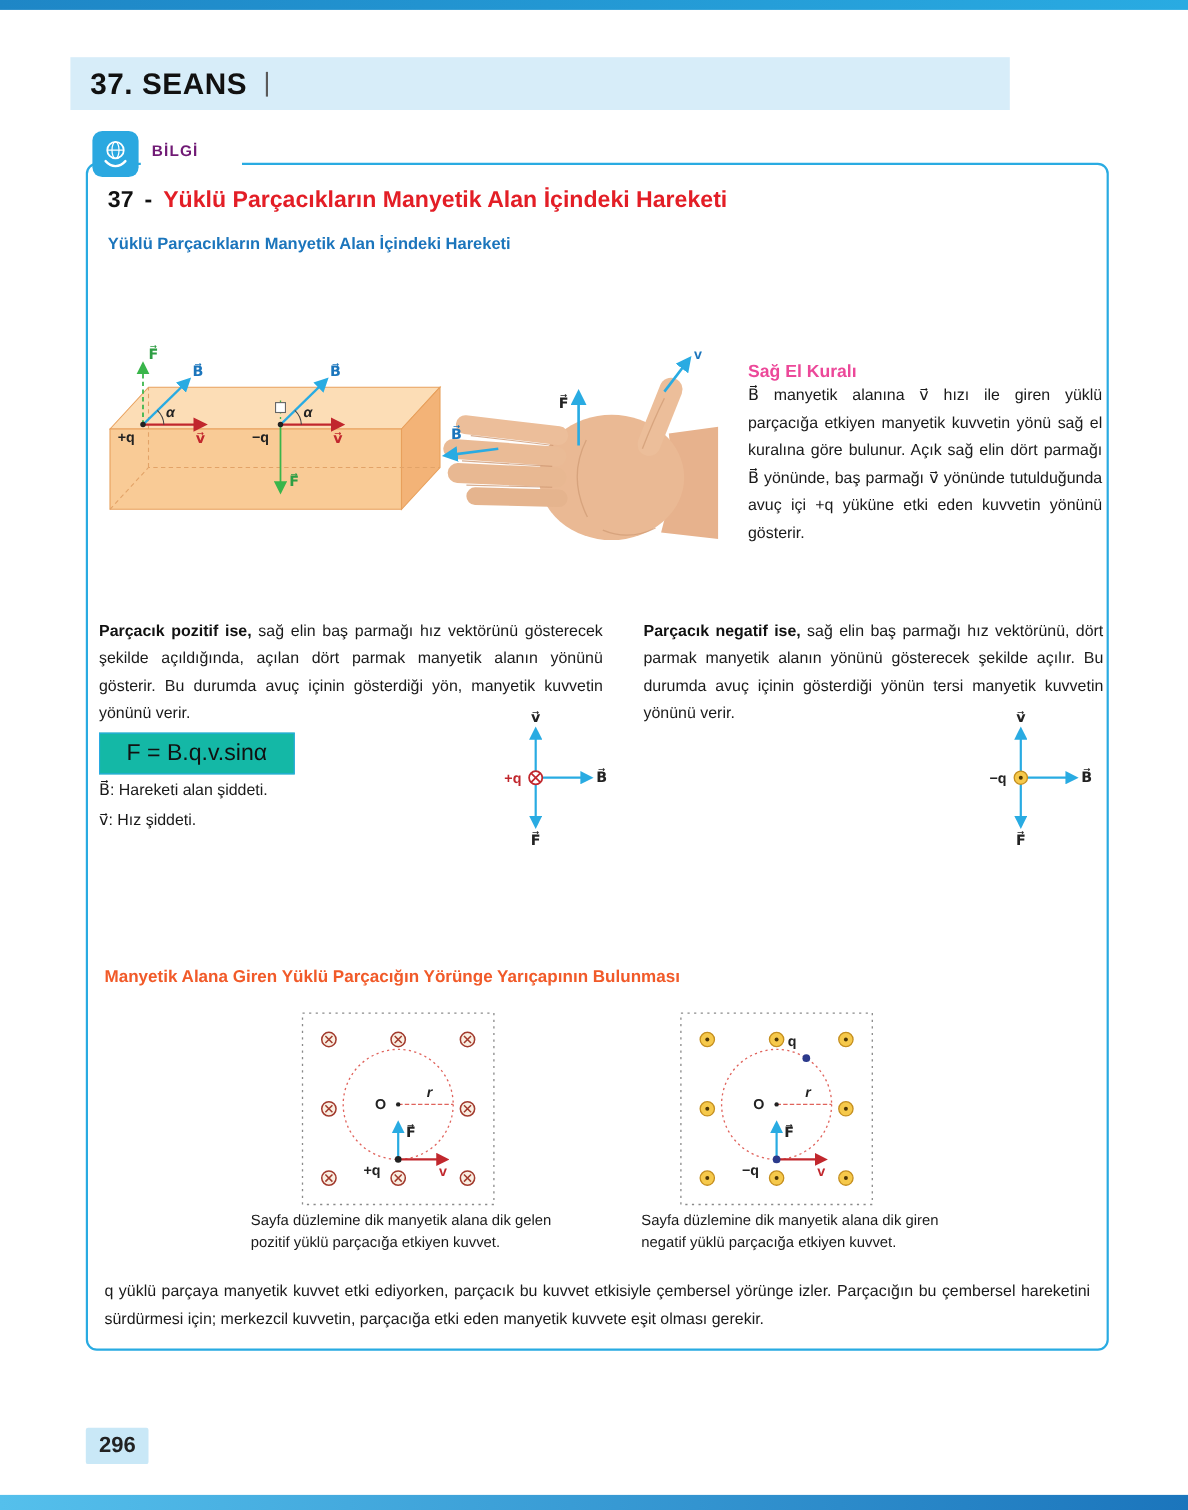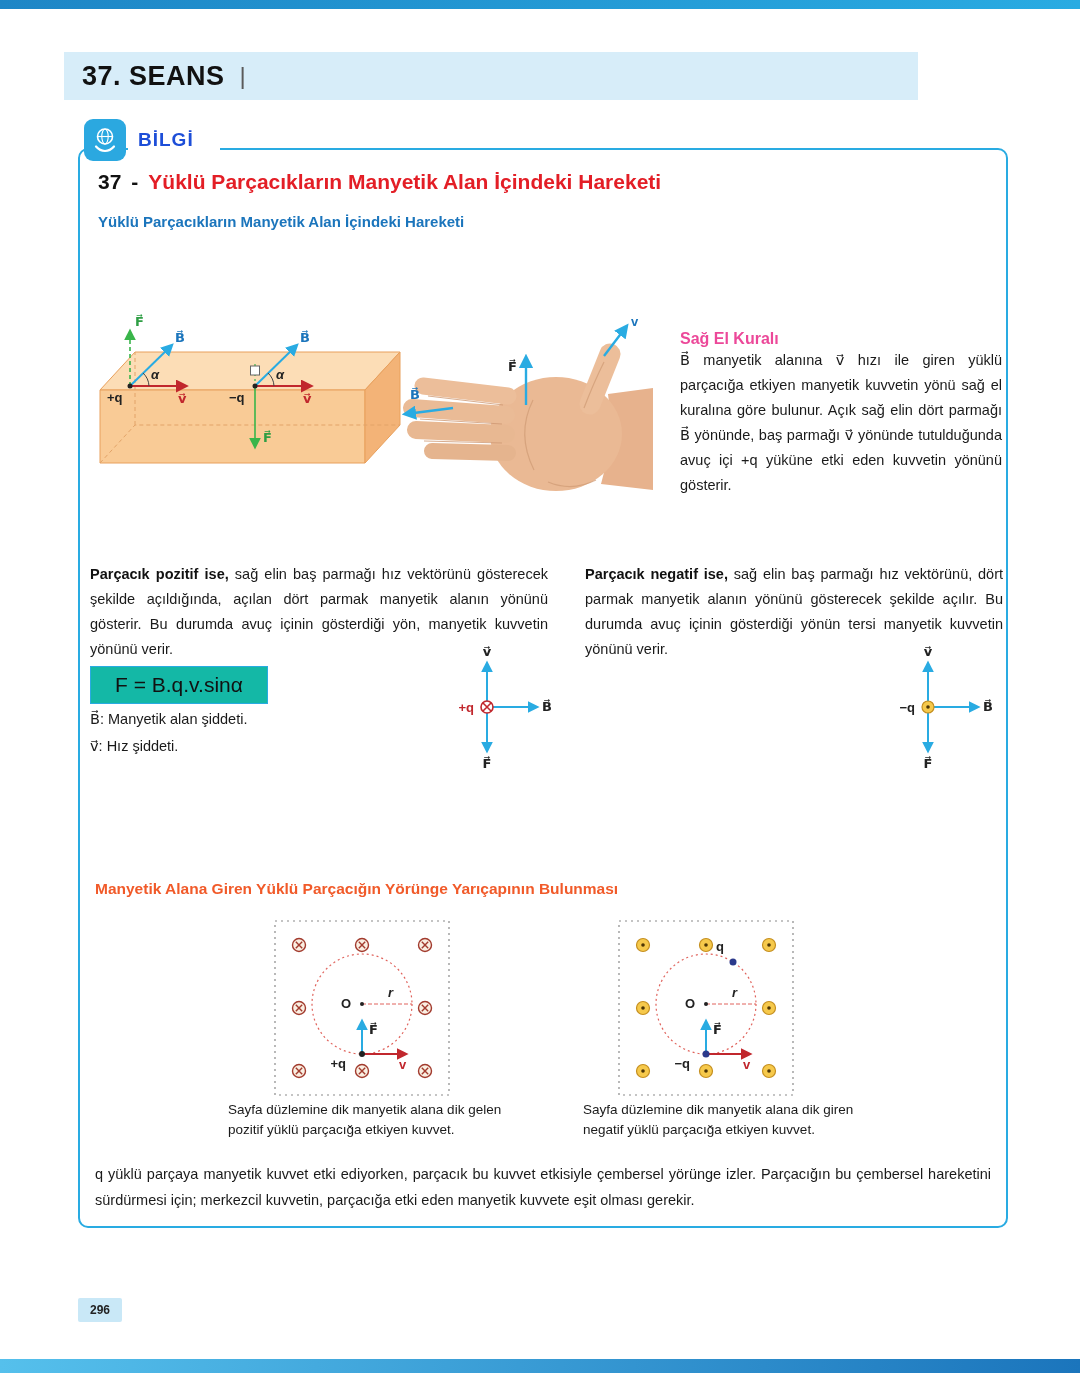--- a/index.html
+++ b/index.html
@@ -17,21 +17,21 @@
                  display:flex; align-items:center; padding-left:18px; }
   .header-session { font-size:27px; font-weight:bold; letter-spacing:.5px; color:#111; }
   .header-divider { margin:0 15px; font-size:24px; color:#5a5a5a; font-weight:300; }
   .header-title { font-size:22px; color:#111; }
 
   .main-box { left:78px; top:148px; width:930px; height:1080px;
               border:2.5px solid #29abe2; border-radius:10px; }
   .info-patch { left:128px; top:141px; width:92px; height:15px; background:#fff; }
   .info-icon { left:84px; top:119px; width:42px; height:42px; background:#2ba8e0;
                border-radius:9px; display:flex; align-items:center; justify-content:center; }
-  .info-label { left:138px; top:129px; font-size:19px; font-weight:bold; letter-spacing:1px; color:#1d4ed8; }
+  .info-label { left:138px; top:129px; font-size:14px; font-weight:bold; letter-spacing:1px; color:#701a75; }
 
   .lesson-title { left:98px; top:170px; font-size:21px; font-weight:bold; }
   .lesson-number { color:#111; margin-right:10px; }
   .lesson-dash { color:#111; margin-right:10px; font-weight:bold; }
   .lesson-title-text { color:#e31e26; }
   .lesson-subtitle { left:98px; top:213px; font-size:15px; font-weight:bold; color:#1b75bc; }
 
   .rule-block { left:680px; top:330px; width:322px; }
   .rule-heading { font-size:16px; font-weight:bold; color:#ec4899; }
   .rule-body { font-size:14.5px; line-height:1.72; text-align:justify; color:#1a1a1a; }
@@ -46,21 +46,21 @@
   .definitions { left:90px; top:706px; font-size:14.5px; line-height:27px; color:#1a1a1a; }
 
   .orange-heading { left:95px; top:880px; font-size:15.5px; font-weight:bold; color:#f15a29; }
 
   .caption { font-size:13.5px; line-height:1.5; color:#1a1a1a; }
   .caption-left  { left:210px; top:1100px; width:300px;margin-left:18px; }
   .caption-right { left:583px; top:1100px; width:300px; }
 
   .closing { left:95px; top:1162px; width:896px; font-size:14.5px; line-height:1.78; text-align:justify; }
 
-  .page-num { left:78px; top:1298px; background:#c9e8f7; padding:5px 12px; font-size:12px;
+  .page-num { left:78px; top:1298px; background:#c9e8f7; padding:5px 12px; font-size:20px;
               font-weight:bold; color:#222; border-radius:2px; }
 
   svg text { font-family:"Liberation Sans","DejaVu Sans",sans-serif; font-size:13px; font-weight:bold; }
   .lbl-red   { fill:#c1272d; }
   .lbl-blue  { fill:#1b75bc; }
   .lbl-green { fill:#2e9e44; }
   .lbl-dark  { fill:#222; }
   .it { font-style:italic; }
 </style>
 </head>
@@ -174,21 +174,21 @@
     <b>Parçacık pozitif ise,</b><span> sağ elin baş parmağı hız vektörünü gösterecek şekilde açıldığında, açılan dört parmak manyetik alanın yönünü gösterir. Bu durumda avuç içinin gösterdiği yön, manyetik kuvvetin yönünü verir.</span>
   </p>
 
   <p class="abs col-para col-right">
     <b>Parçacık negatif ise,</b><span> sağ elin baş parmağı hız vektörünü, dört parmak manyetik alanın yönünü gösterecek şekilde açılır. Bu durumda avuç içinin gösterdiği yönün tersi manyetik kuvvetin yönünü verir.</span>
   </p>
 
   <div class="abs formula-box">F = B.q.v.sinα</div>
 
   <div class="abs definitions">
-    <div>B⃗: Manyetik alan şiddeti.</div>
+    <div>B⃗: Hareketi alan şiddeti.</div>
     <div>v⃗: Hız şiddeti.</div>
   </div>
 
   <svg class="abs" style="left:432px; top:642px;" width="130" height="132" viewBox="0 0 130 132">
     <defs>
       <marker id="ah3-cyan" viewBox="0 0 10 10" refX="7" refY="5" markerWidth="6" markerHeight="6" orient="auto">
           <path d="M0,0 L10,5 L0,10 Z" fill="#29abe2"></path>
         </marker>
     </defs>
     <g>

